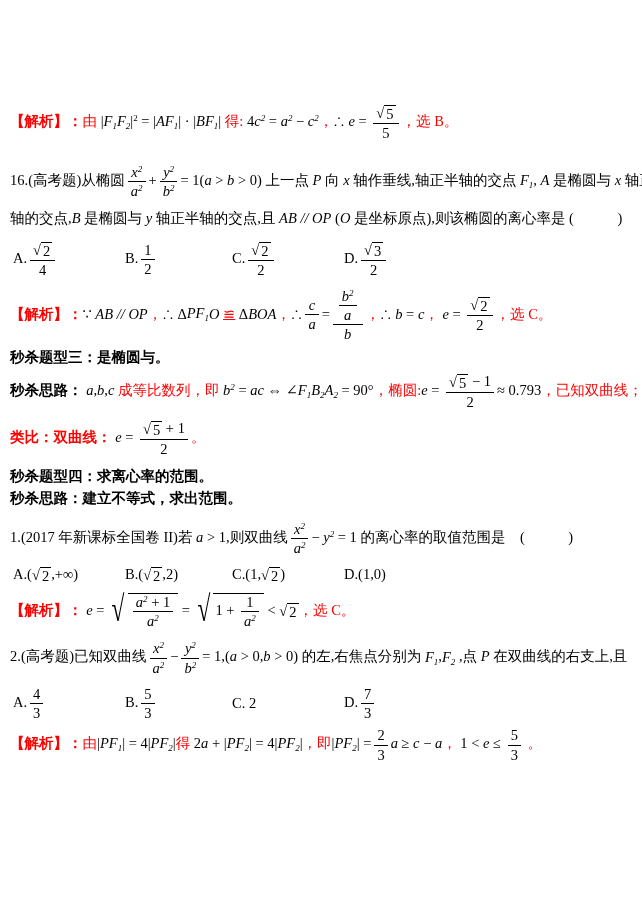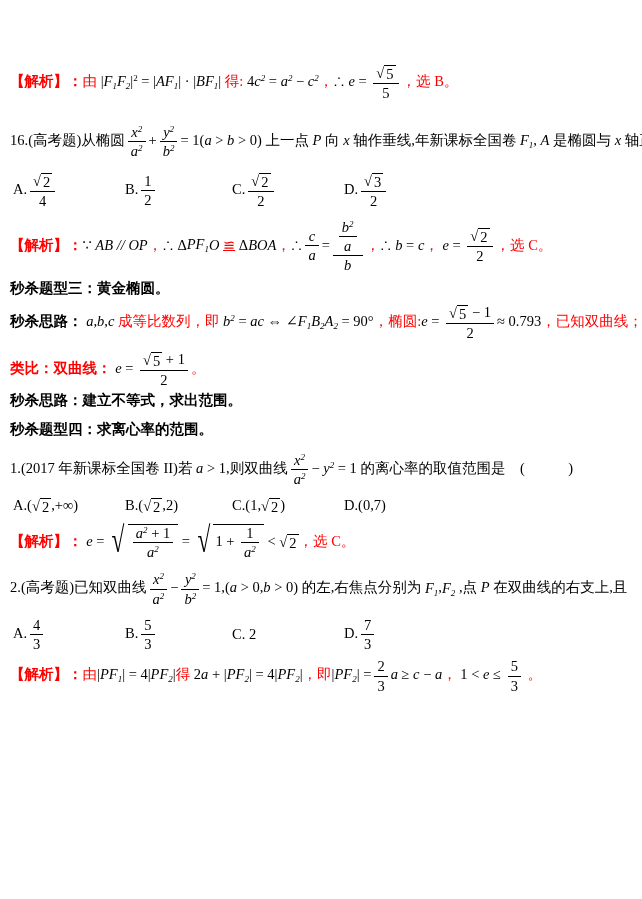--- a/index.html
+++ b/index.html
@@ -1,21 +1,21 @@
 <!DOCTYPE html>
 <html><head>
 <meta charset="utf-8">
 <style>
   html,body{margin:0;padding:0;}
   body{
     width:642px;height:899px;background:#ffffff;overflow:hidden;
     font-family:"Liberation Serif","DejaVu Serif",serif;
     font-size:14.5px;color:#000;
   }
-  .doc{padding:64px 6px 0 10px;}
+  .doc{padding:64px 6px 0 10px;margin-top:40px;}
   .line{white-space:nowrap;}
   .red{color:#fe0000;}
   .bd{font-weight:bold;}
   .hei{font-family:"DejaVu Sans","Liberation Sans",sans-serif;font-weight:bold;}
   .it{font-style:italic;}
   .ul{text-decoration:underline;}
   sub{font-size:9px;vertical-align:-0.3em;}
   sup{font-size:9px;vertical-align:0.55em;}
   .frac{display:inline-flex;flex-direction:column;text-align:center;vertical-align:middle;margin:0 3px;line-height:1.12;}
   .frac .num{display:block;border-bottom:1px solid #000;padding:0 3px 1px;}
@@ -60,21 +60,22 @@
           </span></span>
         <span class="den">5</span>
       </span><span class="red">，</span><span class="red">选 B。</span></div>
 
   <div class="line m-q16l1"><span>16.(高考题)从椭圆</span><span class="frac">
         <span class="num"><span class="it">x<sup>2</sup></span></span>
         <span class="den"><span class="it">a<sup>2</sup></span></span>
       </span><span>+</span><span class="frac">
         <span class="num"><span class="it">y<sup>2</sup></span></span>
         <span class="den"><span class="it">b<sup>2</sup></span></span>
-      </span><span>= 1(</span><span class="it">a</span><span> &gt; </span><span class="it">b</span><span> &gt; 0) 上一点 </span><span class="it">P</span><span> 向 </span><span class="it">x</span><span> 轴作垂线,年新课标全国卷 </span><span class="it">F<sub>1</sub></span><span>, </span><span class="it">A</span><span> 是椭圆与 </span><span class="it">x</span><span> 轴正半</span></div>
+      </span><span>= 1(</span><span class="it">a</span><span> &gt; </span><span class="it">b</span><span> &gt; 0) 上一点 </span><span class="it">P</span><span> 向 </span><span class="it">x</span><span> 轴作垂线,轴正半轴的交点 </span><span class="it">F<sub>1</sub></span><span>, </span><span class="it">A</span><span> 是椭圆与 </span><span class="it">x</span><span> 轴正半</span></div>
+  <div class="line m-q16l2"><span>轴的交点,</span><span class="it">B</span><span> 是椭圆与 </span><span class="it">y</span><span> 轴正半轴的交点,且 </span><span class="it">AB</span><span class="it"> // </span><span class="it">OP</span><span> (</span><span class="it">O</span><span> 是坐标原点),则该椭圆的离心率是 (　　　)</span></div>
 
   <div class="opts m-opts16">
     <div class="opt"><span>A.</span><span class="frac">
           <span class="num"><span class="sqrt">
               <span class="rsign">√</span>
               <span class="rad">2</span>
             </span></span>
           <span class="den">4</span>
         </span></div>
     <div class="opt"><span>B.</span><span class="frac">
@@ -107,60 +108,60 @@
           </span></span>
         <span class="den"><span class="it">b</span></span>
       </span><span class="red">，</span><span>∴ </span><span class="it">b</span><span> = </span><span class="it">c</span><span class="red">，</span><span> </span><span class="it">e</span><span> = </span><span class="frac">
         <span class="num"><span class="sqrt">
             <span class="rsign">√</span>
             <span class="rad">2</span>
           </span></span>
         <span class="den">2</span>
       </span><span class="red">，</span><span class="red">选 C。</span></div>
 
-  <div class="line hei m-s3t">秒杀题型三：黄金椭圆。</div>
+  <div class="line hei m-s3t">秒杀题型三：是椭圆与。</div>
 
   <div class="line m-s3i"><span class="bd hei">秒杀思路：</span><span> </span><span class="it">a</span><span>,</span><span class="it">b</span><span>,</span><span class="it">c</span><span> </span><span class="red">成等比数列，即</span><span> </span><span class="it">b<sup>2</sup></span><span> = </span><span class="it">ac</span><span> ⇔ ∠</span><span class="it">F<sub>1</sub></span><span class="it">B<sub>2</sub></span><span class="it">A<sub>2</sub></span><span> = 90°</span><span class="red">，</span><span class="red">椭圆:</span><span class="it">e</span><span> = </span><span class="frac">
         <span class="num"><span class="sqrt">
             <span class="rsign">√</span>
             <span class="rad">5</span>
           </span><span> − 1</span></span>
         <span class="den">2</span>
       </span><span>≈ 0.793</span><span class="red">，已知双曲线；</span></div>
 
   <div class="line m-s3a"><span class="bd hei red">类比：双曲线：</span><span> </span><span class="it">e</span><span> = </span><span class="frac">
         <span class="num"><span class="sqrt">
             <span class="rsign">√</span>
             <span class="rad">5</span>
           </span><span> + 1</span></span>
         <span class="den">2</span>
       </span><span class="red">。</span></div>
 
+  <div class="line hei m-s4t">秒杀题型四：求离心率的范围。</div>
   <div class="line hei m-s4i">秒杀思路：建立不等式，求出范围。</div>
-  <div class="line hei m-s4t">秒杀题型四：求离心率的范围。</div>
 
   <div class="line m-q1"><span>1.(2017 年新课标全国卷 II)若 </span><span class="it">a</span><span> &gt; 1,则双曲线</span><span class="frac">
         <span class="num"><span class="it">x<sup>2</sup></span></span>
         <span class="den"><span class="it">a<sup>2</sup></span></span>
       </span><span>− </span><span class="it">y<sup>2</sup></span><span> = 1</span><span> 的离心率的取值范围是　(　　　)</span></div>
 
   <div class="opts m-q1o">
     <div class="opt"><span>A.(</span><span class="sqrt">
           <span class="rsign">√</span>
           <span class="rad">2</span>
         </span><span>,+∞)</span></div>
     <div class="opt"><span>B.(</span><span class="sqrt">
           <span class="rsign">√</span>
           <span class="rad">2</span>
         </span><span>,2)</span></div>
     <div class="opt"><span>C.(1,</span><span class="sqrt">
           <span class="rsign">√</span>
           <span class="rad">2</span>
         </span><span>)</span></div>
-    <div class="opt"><span>D.(0,7)</span></div>
+    <div class="opt"><span>D.(1,0)</span></div>
   </div>
 
   <div class="line m-q1s"><span class="bd red">【解析】：</span><span> </span><span class="it">e</span><span> = </span><span class="sqrt">
         <span class="rsign">√</span>
         <span class="rad"><span class="frac">
             <span class="num"><span class="it">a<sup>2</sup></span><span> + 1</span></span>
             <span class="den"><span class="it">a<sup>2</sup></span></span>
           </span></span>
       </span><span> = </span><span class="sqrt">
         <span class="rsign">√</span>

